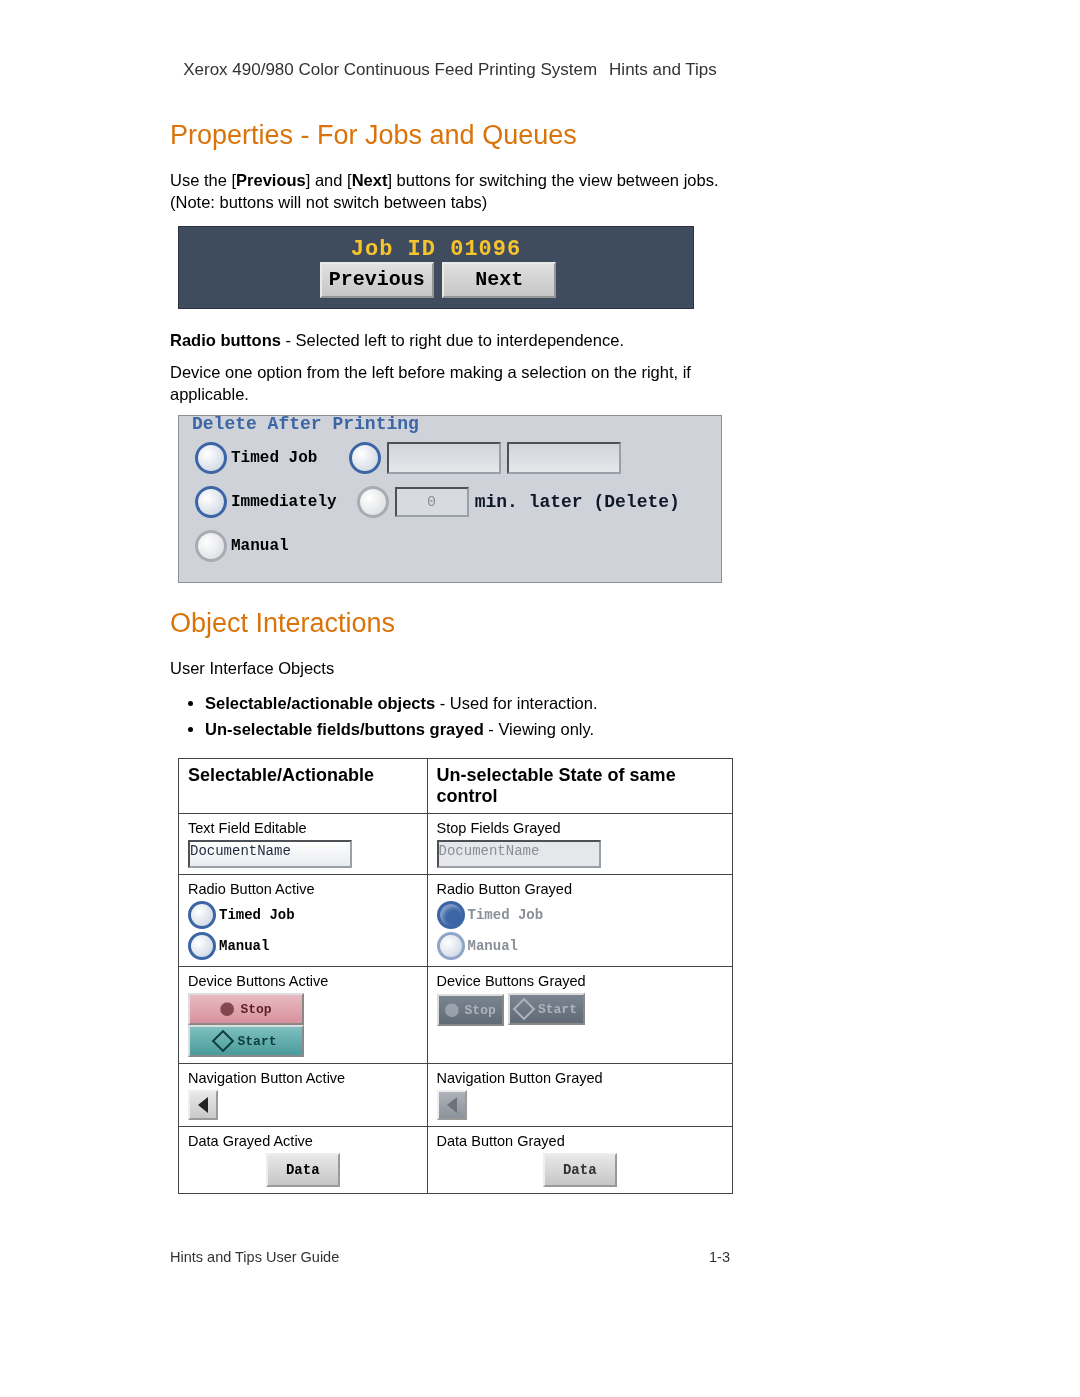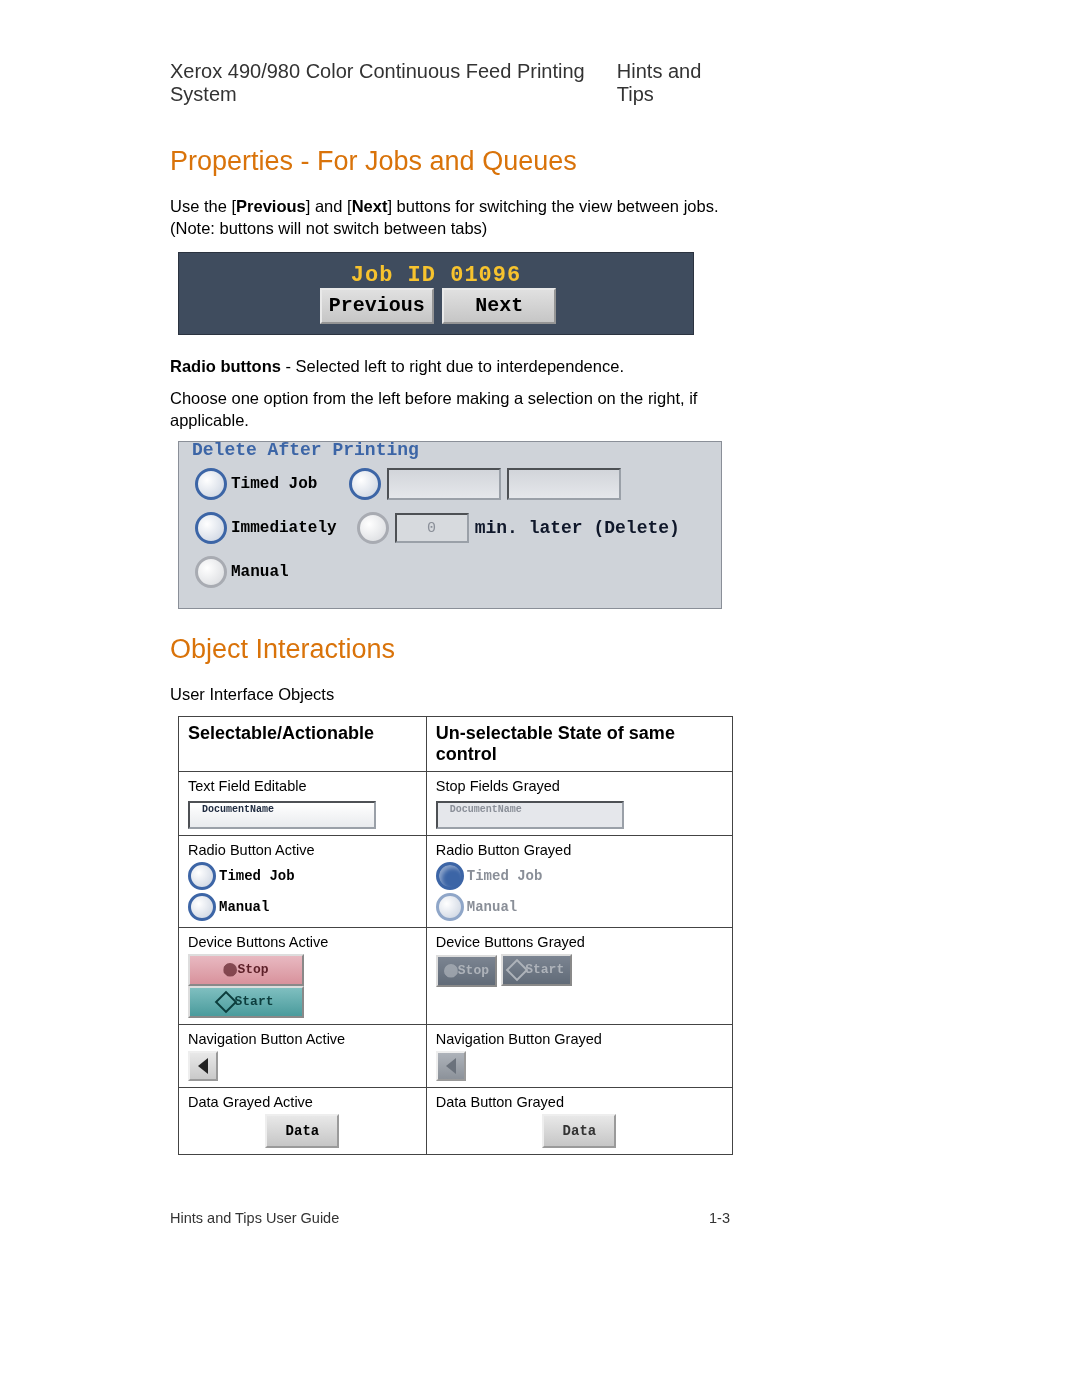--- a/index.html
+++ b/index.html
@@ -11,21 +11,21 @@
     width: 1080px;
   }
   .page {
     padding: 60px 90px 40px 170px;
     width: 820px;
     box-sizing: border-box;
   }
   .header {
     display: flex;
     justify-content: center;
-    font-size: 20px;
+    font-size: 17px;
     color: #333;
     margin-bottom: 40px;
     gap: 12px;
   }
   h2.orange {
     color: #d9730a;
     font-weight: 400;
     font-size: 27px;
     margin: 10px 0 18px 0;
   }
@@ -151,23 +151,23 @@
   }
   table.comp th { font-weight:700; font-family: Arial,Helvetica,sans-serif; font-size:18px;}
   .cell-sub { font-size: 14.5px; margin-bottom:4px;}
 
   .textf {
     display:inline-block;
     width: 160px; height: 22px;
     border: 2px inset #9aa0a8;
     background: linear-gradient(#fff,#e9ebee);
     font-family:"Courier New",monospace;
-    font-weight:700;
-    font-size: 10px;
-    padding: 1px 12px;
+    font-weight:400;
+    font-size: 14px;
+    padding: 1px 0;
     color:#1e2a3f;
   }
   .textf.gray { color:#8a8f98; background:#e5e7eb; }
 
   .radio-sm {
     width: 22px;height:22px;border:3px solid #3c65a6;border-radius:50%;
     background: radial-gradient(circle at 35% 35%, #fff 0, #c7d0de 100%);
     display:inline-block;vertical-align:middle;margin-right:3px;
   }
   .radio-sm-filled {
@@ -176,21 +176,21 @@
     box-shadow: inset 3px 3px 4px rgba(255,255,255,.4);
     display:inline-block;vertical-align:middle;margin-right:3px;
   }
   .rlabel-sm { font-family:"Courier New",monospace;font-size:14px;font-weight:700;vertical-align:middle;}
   .rlabel-sm.gray{color:#8a8f98;}
 
   .devbtn {
     display:inline-flex;align-items:center;justify-content:center;
     height:28px;border:2px outset #ddd;
     font-family:"Courier New",monospace;font-size:13px;font-weight:700;
-    padding:0 6px;
+    padding:0 6px;gap:6px;
   }
   .devbtn.stop { width:100px; background:linear-gradient(#e8b9c1,#d8929c); color:#5c1f28;}
   .devbtn.start{ width:100px; background:linear-gradient(#7fbfc0,#4a9b9c); color:#0c3d3d;}
   .devbtn.gray { background:linear-gradient(#7b8491,#616b78); color:#aeb3ba;}
   .octagon {
     width:14px;height:14px;display:inline-block;
     background:currentColor;
     clip-path: polygon(30% 0,70% 0,100% 30%,100% 70%,70% 100%,30% 100%,0 70%,0 30%);
     opacity:.7;
     border-radius:50%;
@@ -246,21 +246,21 @@
     <span class="jobid">Job ID 01096</span>
     <span>
       <span class="navbtn prev">Previous</span>
       <span class="navbtn next">Next</span>
     </span>
   </div>
 
   <p>
     <span class="bold">Radio buttons</span><span> - Selected left to right due to interdependence.</span>
   </p>
-  <p>Choose one option from the left before making a selection on the right, if applicable.</p>
+  <p>Device one option from the left before making a selection on the right, if applicable.</p>
 
   <div class="dap">
     <div class="legend">Delete After Printing</div>
     <div class="dap-row">
       <span class="radio"></span>
       <span class="rlabel">Timed Job</span>
       <span class="radio"></span>
       <span class="inset-box ib1"></span>
       <span class="inset-box ib2"></span>
     </div>
@@ -272,20 +272,24 @@
       <span class="graytext">min. later (Delete)</span>
     </div>
     <div class="dap-row">
       <span class="radio gray"></span>
       <span class="rlabel">Manual</span>
     </div>
   </div>
 
   <h2 class="orange">Object Interactions</h2>
   <p>User Interface Objects</p>
+  <ul>
+    <li><span class="bold">Selectable/actionable objects</span><span> - Used for interaction.</span></li>
+    <li><span class="bold">Un-selectable fields/buttons grayed</span><span> - Viewing only.</span></li>
+  </ul>
 
   <table class="comp">
     <tbody>
         <tr>
       <th>Selectable/Actionable</th>
       <th>Un-selectable State of same control</th>
     </tr>
     <tr>
       <td>
         <div class="cell-sub">Text Field Editable</div>

